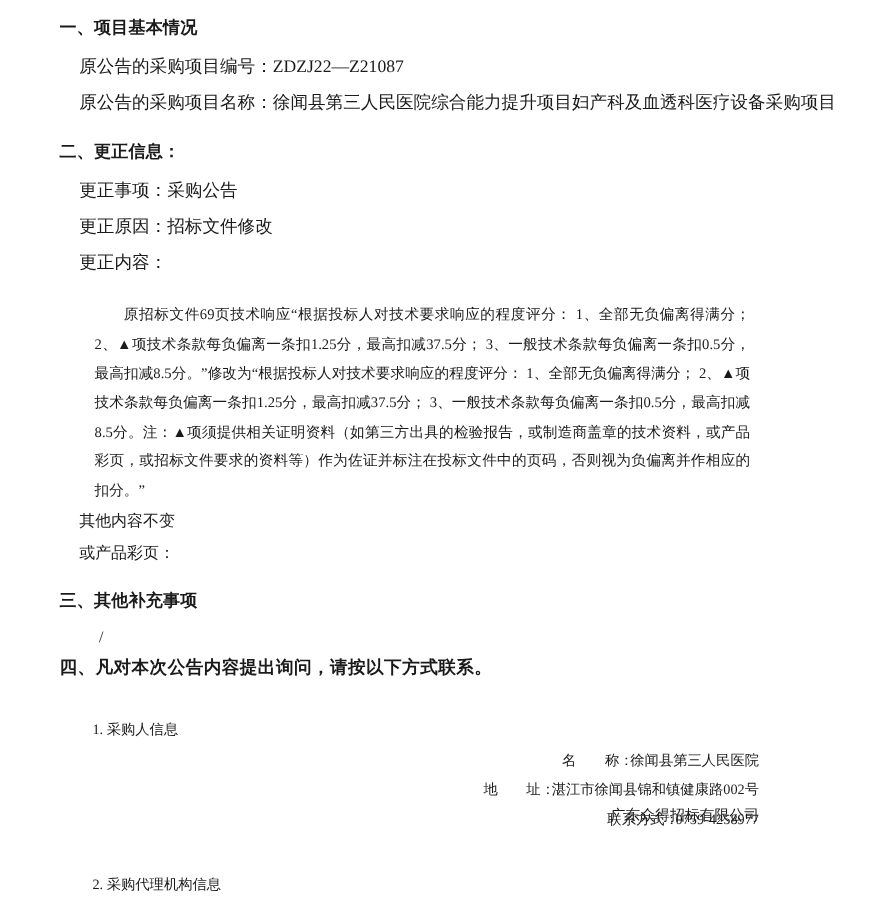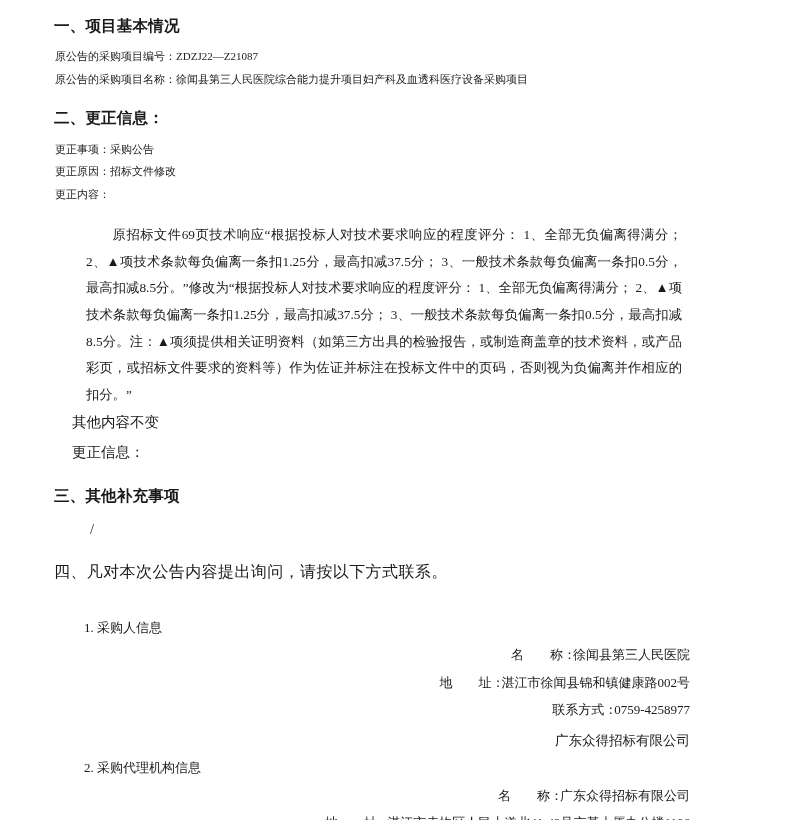--- a/index.html
+++ b/index.html
@@ -25,22 +25,22 @@
     font-size: 15.5px;
     font-weight: 700;
     letter-spacing: 0.2px;
     margin: 0 0 8px 0;
     line-height: 1.5;
   }
   .sec-gap {
     margin-top: 16px;
   }
   .lvl1 {
-    margin-left: 1px;
-    font-size: 11px;
+    margin-left: 18px;
+    font-size: 16px;
     line-height: 2.05;
   }
   .lvl1-row {
     white-space: nowrap;
   }
   .label-w {
     display: inline-block;
   }
   .body-para {
     margin-left: 32px;
@@ -57,22 +57,22 @@
     font-size: 14.5px;
     line-height: 2.05;
   }
   .slash {
     margin-left: 36px;
     font-size: 14.5px;
     line-height: 2.0;
   }
   .big-title {
     font-size: 16px;
-    font-weight: 400;
-    margin-top: 18px;
+    font-weight: 700;
+    margin-top: 2px;
     margin-bottom: 6px;
     letter-spacing: 0.4px;
   }
   .num-item {
     margin-left: 30px;
     font-size: 13px;
     line-height: 2.1;
     margin-top: 31px;
   }
   .sub-line {
@@ -119,21 +119,21 @@
       <span class="label-w">更正原因：</span><span>招标文件修改</span>
     </div>
     <div class="lvl1-row">
       <span class="label-w">更正内容：</span><span></span>
     </div>
   </div>
 
   <div class="body-para">原招标文件69页技术响应“根据投标人对技术要求响应的程度评分： 1、全部无负偏离得满分； 2、▲项技术条款每负偏离一条扣1.25分，最高扣减37.5分； 3、一般技术条款每负偏离一条扣0.5分，最高扣减8.5分。”修改为“根据投标人对技术要求响应的程度评分： 1、全部无负偏离得满分； 2、▲项技术条款每负偏离一条扣1.25分，最高扣减37.5分； 3、一般技术条款每负偏离一条扣0.5分，最高扣减8.5分。注：▲项须提供相关证明资料（如第三方出具的检验报告，或制造商盖章的技术资料，或产品彩页，或招标文件要求的资料等）作为佐证并标注在投标文件中的页码，否则视为负偏离并作相应的扣分。”</div>
 
   <div class="plain-line">其他内容不变</div>
-  <div class="plain-line">更正信息：</div>
+  <div class="plain-line">或产品彩页：</div>
 
   <div class="section-title sec-gap">三、其他补充事项</div>
   <div class="slash">/</div>
 
   <div class="big-title">四、凡对本次公告内容提出询问，请按以下方式联系。</div>
 
   <div>
     <div class="num-item">1. 采购人信息</div>
     <div class="sub-line nowrap">
       <span class="sp-name">名　　称：</span><span>徐闻县第三人民医院</span>

